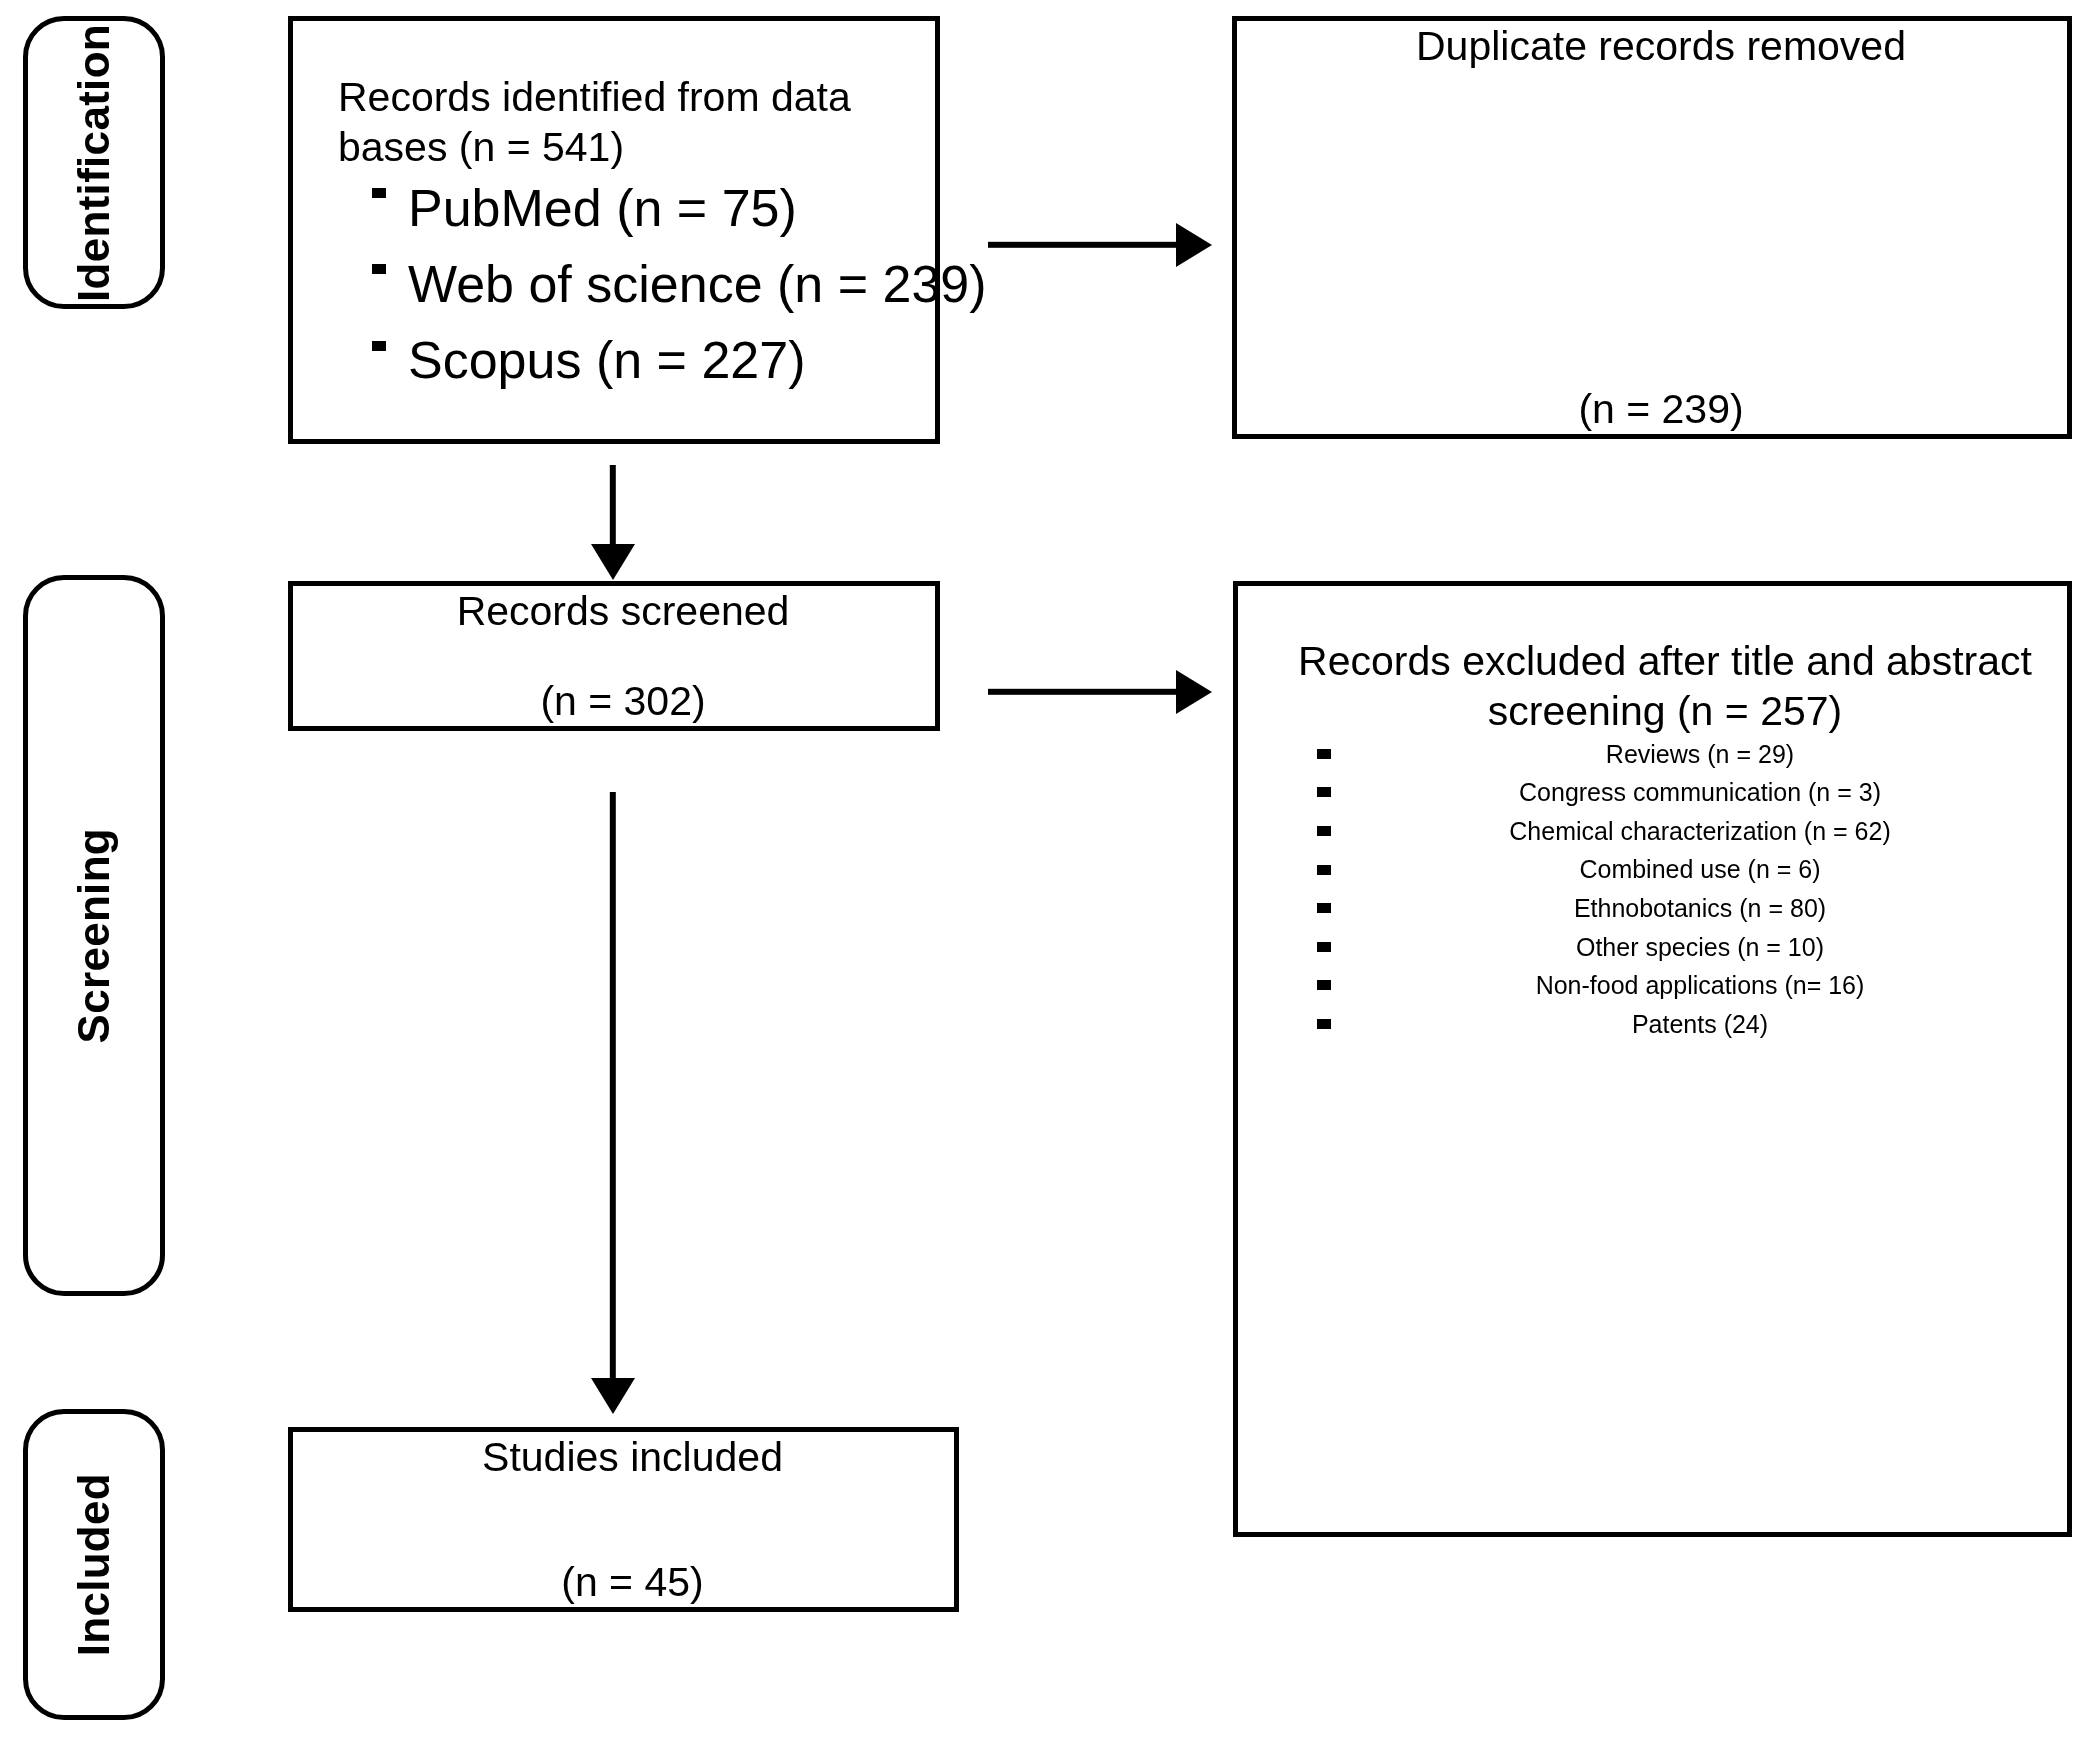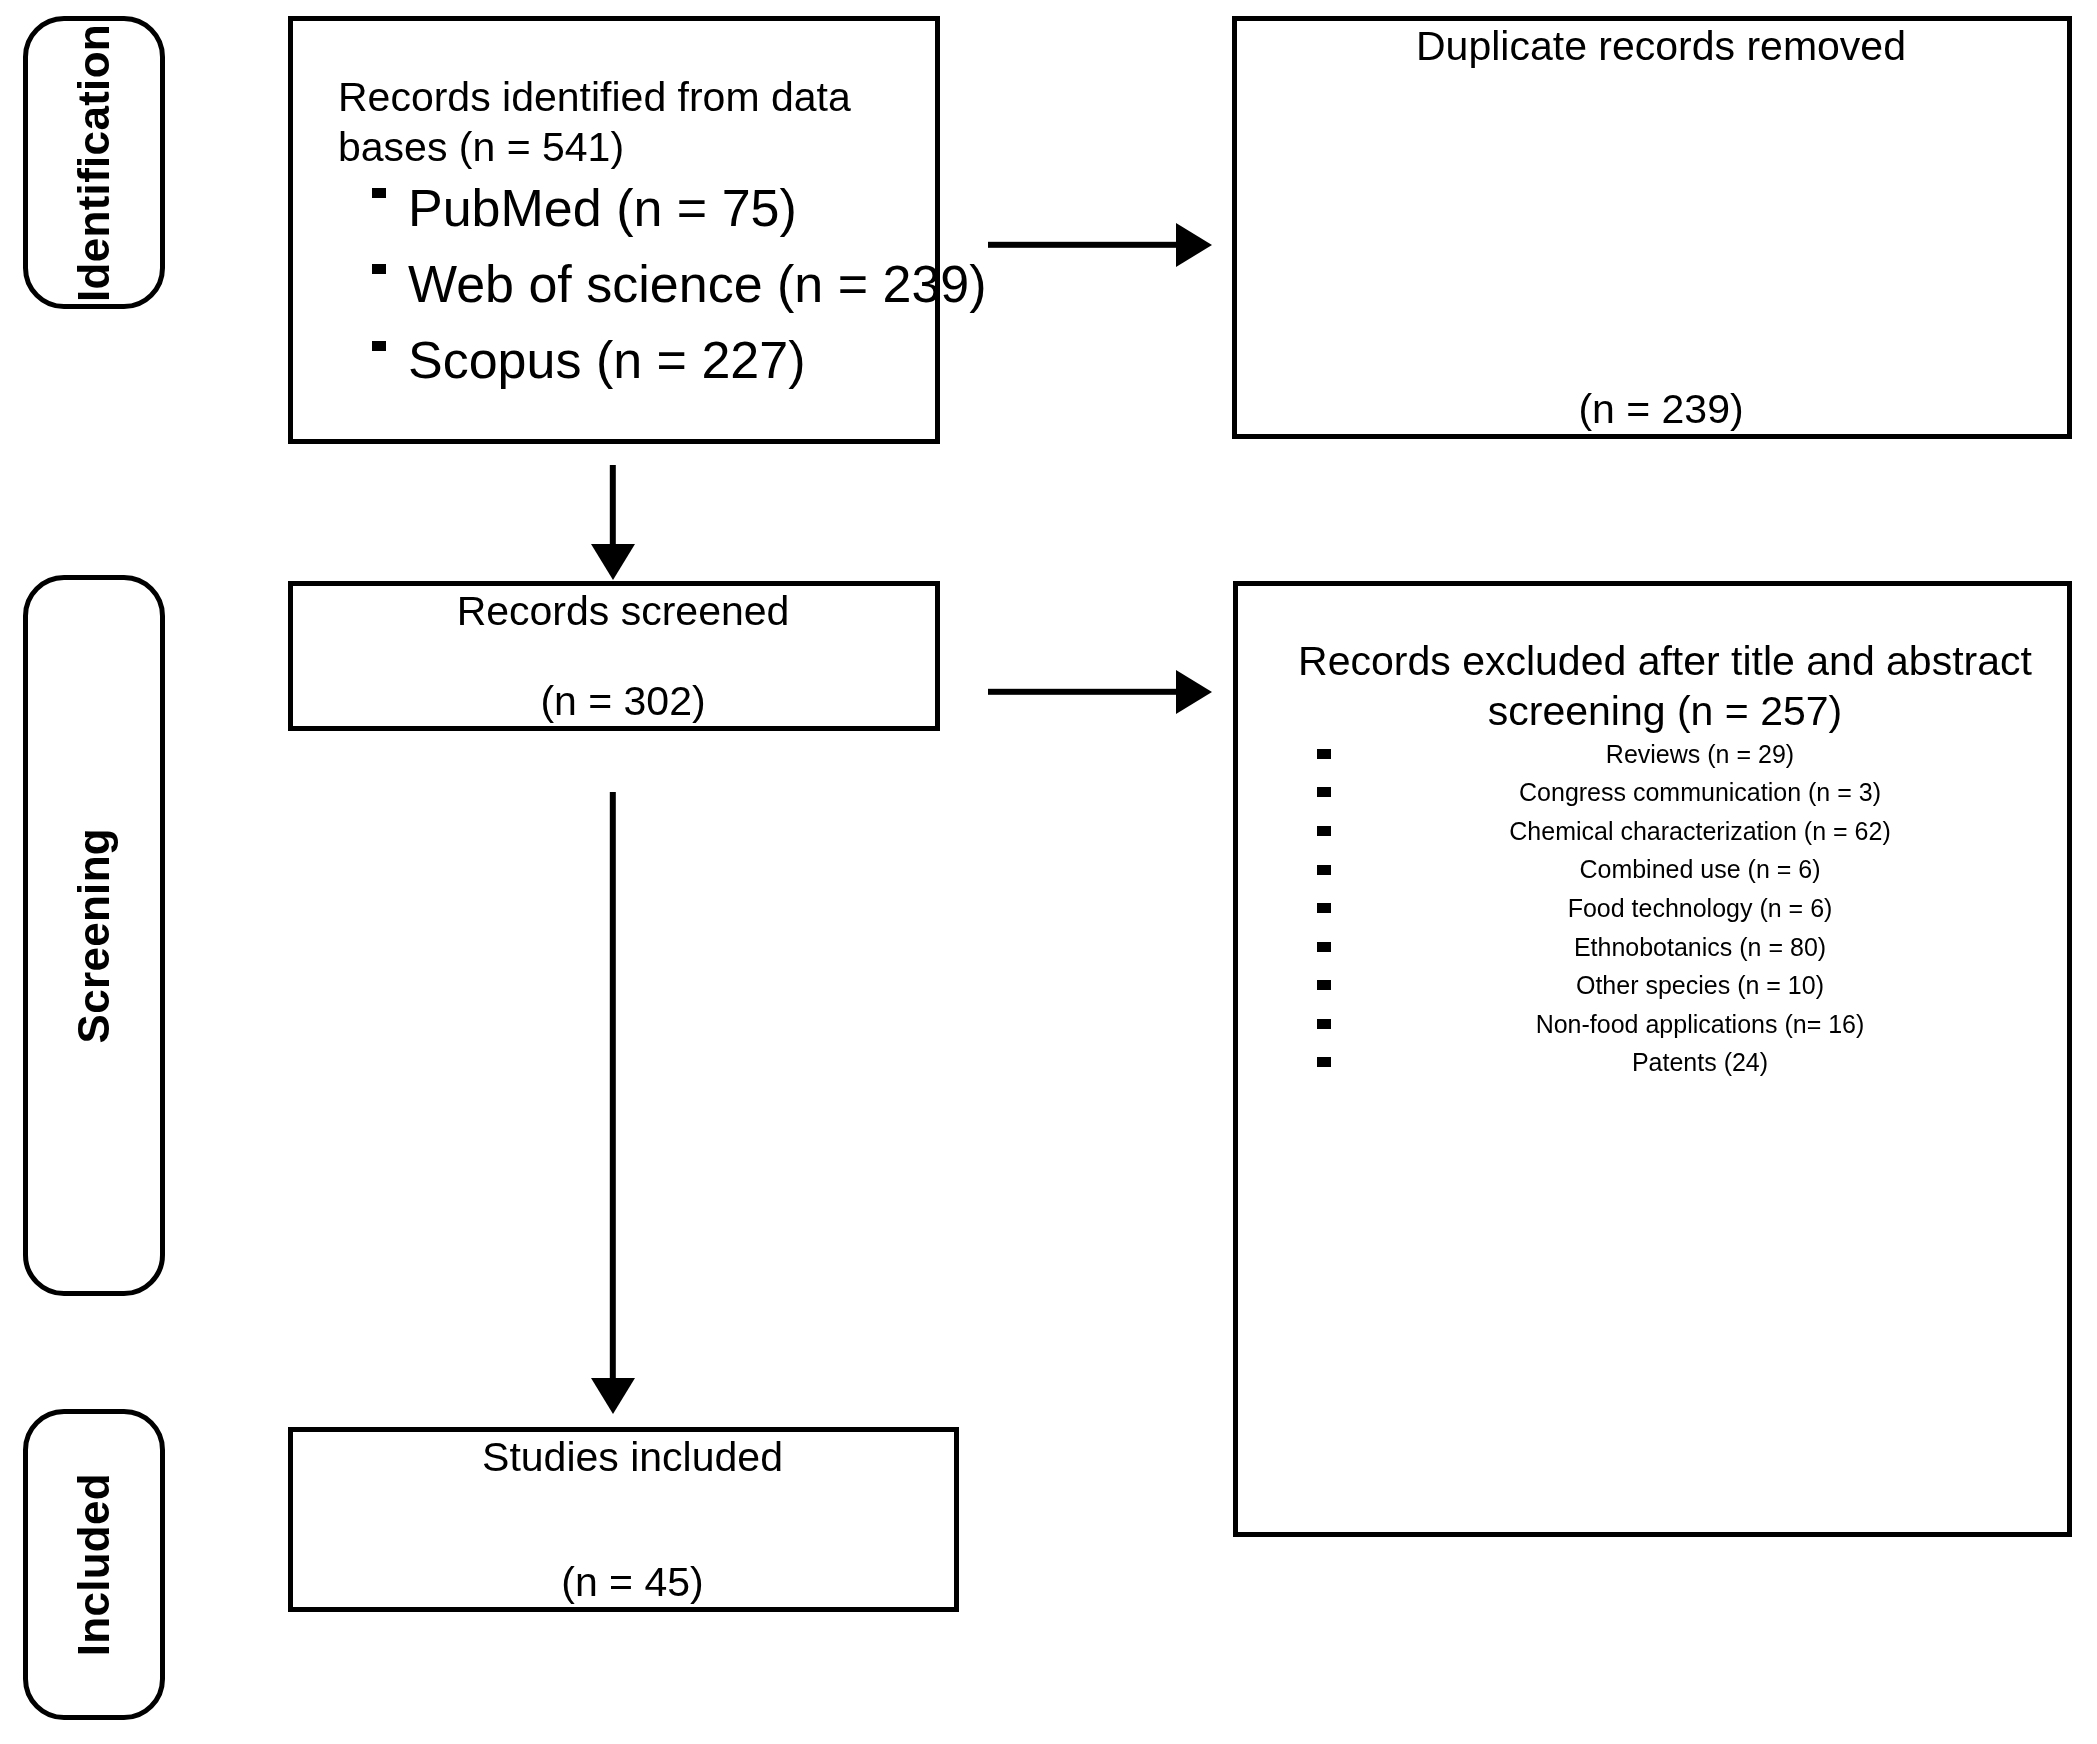--- a/index.html
+++ b/index.html
@@ -195,21 +195,20 @@
         <li>
           <span class="bullet-mark"></span>
           <span>Chemical characterization (n = 62)</span>
         </li>
         <li>
           <span class="bullet-mark"></span>
           <span>Combined use (n = 6)</span>
         </li>
         <li>
           <span class="bullet-mark"></span>
-          <span>Food technology (n = 6)</span>
         </li>
         <li>
           <span class="bullet-mark"></span>
           <span>Ethnobotanics (n = 80)</span>
         </li>
         <li>
           <span class="bullet-mark"></span>
           <span>Other species (n = 10)</span>
         </li>
         <li>

